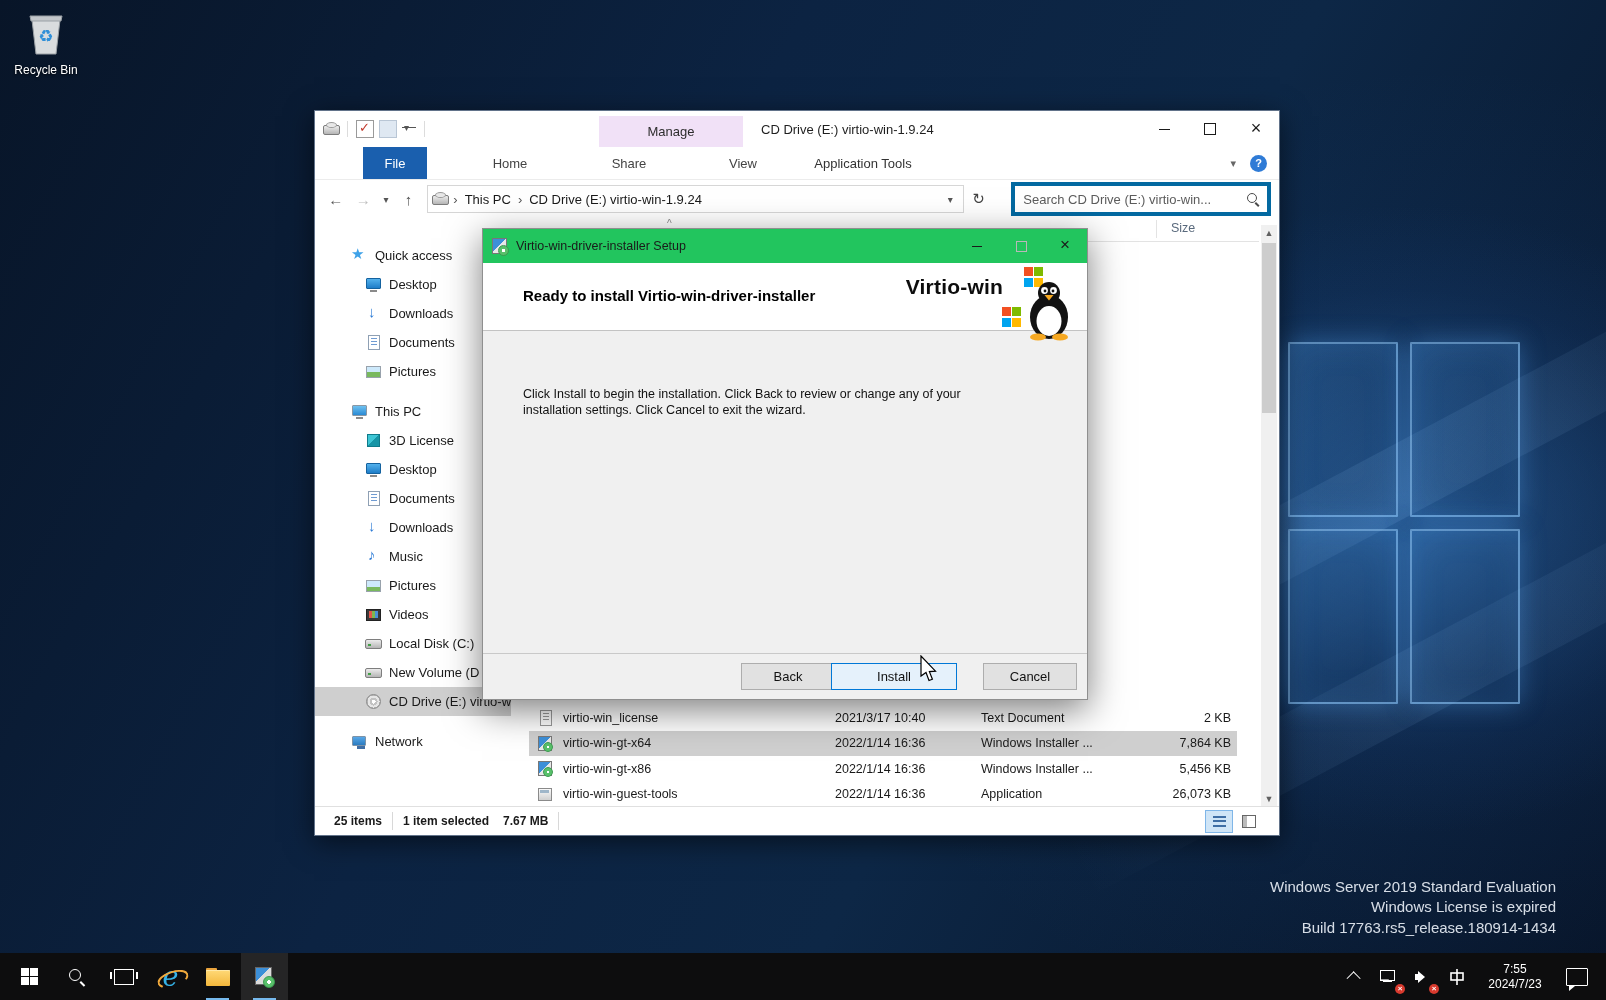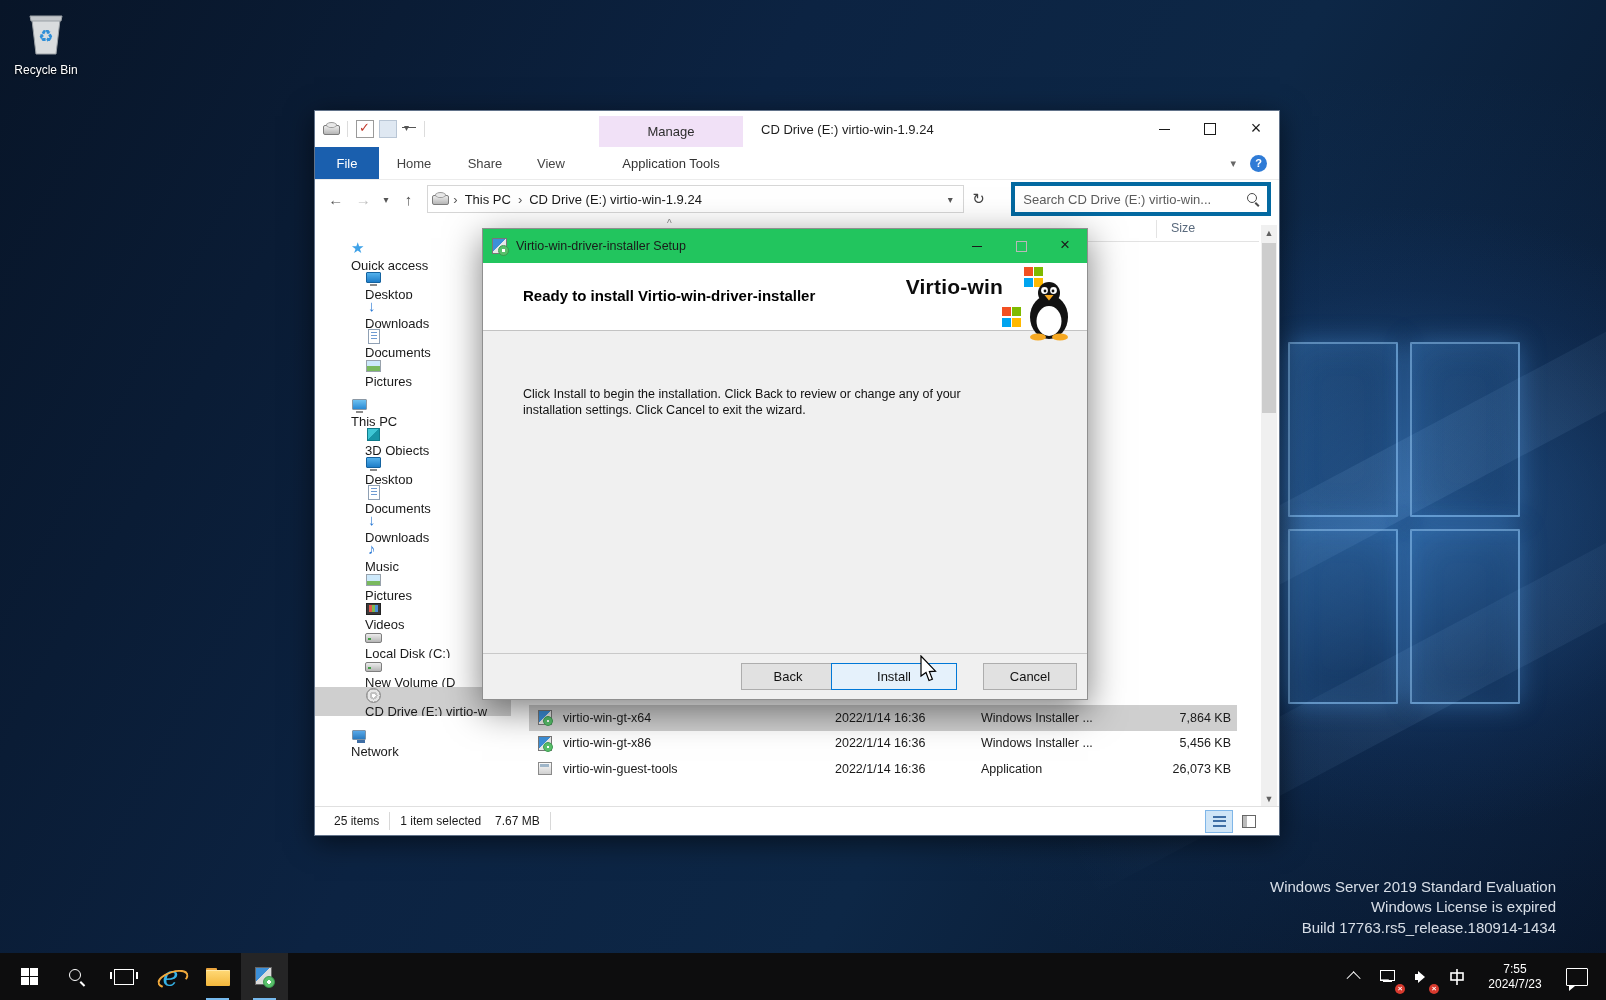--- a/index.html
+++ b/index.html
@@ -41,21 +41,21 @@
   .q-caret::before{content:"▾";position:absolute;left:2px;top:-6px;font-size:10px;color:#555;}
   .wtitle{position:absolute;left:446px;top:0;height:36px;display:flex;align-items:center;font-size:13px;color:#1f1f1f;}
   .wbtns{position:absolute;right:0;top:0;height:36px;display:flex;}
   .wbtn{width:46px;height:100%;display:flex;align-items:center;justify-content:center;color:#1a1a1a;}
   .w-min::before{content:"";width:11px;height:1px;background:#1a1a1a;}
   .w-max::before{content:"";width:10px;height:10px;border:1px solid #1a1a1a;}
   .w-close::before{content:"×";font-size:18px;line-height:1;margin-top:-2px;}
   .manage-chip{position:absolute;left:284px;top:5px;width:144px;height:31px;background:#f1e1f7;
     display:flex;align-items:center;justify-content:center;font-size:13px;color:#2d2d2d;z-index:2;}
   .tabrow{position:relative;height:32px;display:flex;border-bottom:1px solid #ececec;background:#fff;}
-  .tab{height:100%;display:flex;align-items:center;justify-content:center;color:#444;}
+  .tab{height:100%;display:flex;align-items:center;justify-content:center;color:#444;margin-left:48px;}
   .tab-file{width:64px;background:#1a5fae;color:#fff;}
   .tab-home{width:70px;} .tab-share{width:72px;} .tab-view{width:60px;}
   .tab-application-tools{margin-left:18px;width:144px;color:#333;}
   .ribbon-right{position:absolute;right:12px;top:0;height:100%;display:flex;align-items:center;gap:14px;}
   .collapse-chev{color:#666;font-size:11px;}
   .helpbtn{width:17px;height:17px;border-radius:50%;background:#2f7bd6;color:#fff;font-size:11px;font-weight:bold;
     display:flex;align-items:center;justify-content:center;}
   .addrbar{position:relative;height:38px;display:flex;align-items:center;padding:0 8px;background:#fff;gap:2px;
     border-bottom:1px solid #ededed;}
   .nav{width:26px;height:26px;display:flex;align-items:center;justify-content:center;font-size:15px;color:#555;}
@@ -71,21 +71,21 @@
   .searchbox{display:flex;align-items:center;height:26px;width:244px;border:4px solid #0369a1;margin-left:18px;
     padding:0 6px;}
   .searchbox input{flex:1;border:0;outline:0;font:13px "Liberation Sans",sans-serif;color:#1a1a1a;min-width:0;}
   .searchbox input::placeholder{color:#5c5c5c;opacity:1;}
   .mag{position:relative;width:15px;height:15px;flex:0 0 15px;}
   .mag::before{content:"";position:absolute;left:1px;top:1px;width:8px;height:8px;border:1.6px solid #4a4a4a;border-radius:50%;}
   .mag::after{content:"";position:absolute;left:10px;top:10px;width:5px;height:1.8px;background:#4a4a4a;transform:rotate(45deg);transform-origin:0 0;}
   .main{position:absolute;left:0;top:106px;right:0;bottom:28px;display:flex;background:#fff;}
   
   .side{width:196px;flex:0 0 196px;padding-top:24px;overflow:hidden;}
-  .side-item{display:flex;height:29px;cursor:default;white-space:nowrap;overflow:hidden;flex-direction:column;}
+  .side-item{display:flex;align-items:center;height:29px;cursor:default;white-space:nowrap;overflow:hidden;}
   .side-item.gap{margin-top:11px;}
   .side-item.ind0{padding-left:36px;}
   .side-item.ind1{padding-left:50px;}
   .side-item.sel{background:#cfcfcf;}
   .slabel{overflow:hidden;white-space:nowrap;}
   .sicon{position:relative;width:17px;height:17px;flex:0 0 17px;margin-right:7px;}
   .ic-star::before{content:"★";position:absolute;left:0;top:-2px;color:#3fa2e8;font-size:15px;line-height:17px;}
   .ic-desktop::before,.ic-computer::before{content:"";position:absolute;left:1px;top:2px;width:13px;height:9px;
     background:linear-gradient(180deg,#53b1ec,#1e7dc8);border:1px solid #14629f;border-radius:1px;}
   .ic-desktop::after,.ic-computer::after{content:"";position:absolute;left:5px;bottom:1px;width:7px;height:2px;background:#8a8a8a;}
@@ -134,21 +134,21 @@
   .fdate{width:146px;}
   .ftype{width:176px;}
   .fsize{width:74px;text-align:right;}
   
   .vscroll{position:absolute;right:2px;top:8px;bottom:0;width:16px;background:#f0f0f0;}
   .varrow{position:absolute;left:0;width:16px;height:16px;color:#606060;font-size:9px;display:flex;align-items:center;justify-content:center;}
   .varrow.up{top:0;} .varrow.down{bottom:0;}
   .vthumb{position:absolute;left:1px;top:18px;width:14px;height:170px;background:#cdcdcd;}
   
   .statusbar{position:absolute;left:0;right:0;bottom:0;height:28px;background:#fff;border-top:1px solid #e0e0e0;
-    display:flex;align-items:center;font-size:12px;color:#1a1a1a;padding-left:19px;}
+    display:flex;align-items:center;font-size:12px;color:#1a1a1a;padding-left:19px;font-weight:bold;}
   .ssep{width:1px;height:18px;background:#d8d8d8;margin:0 10px;}
   .sgap{width:14px;}
   .viewbtns{position:absolute;right:16px;top:3px;display:flex;gap:2px;}
   .vbtn{width:26px;height:21px;display:flex;align-items:center;justify-content:center;border:1px solid transparent;}
   .vbtn.active{background:#cfe5f7;border-color:#7fb6e8;}
   .vb-details::before{content:"";width:13px;height:11px;
     background:repeating-linear-gradient(180deg,#3e6ea5 0 2px,transparent 2px 4.5px);}
   .vb-large::before{content:"";width:12px;height:11px;border:1px solid #666;
     background:linear-gradient(90deg,#bbb 0 4px,transparent 4px);}
   
@@ -328,21 +328,21 @@
           <div class="side-item ind1">
             <span class="sicon ic-picture"></span>
             <span class="slabel">Pictures</span>
           </div>
           <div class="side-item ind0 gap">
             <span class="sicon ic-computer"></span>
             <span class="slabel">This PC</span>
           </div>
           <div class="side-item ind1">
             <span class="sicon ic-cube"></span>
-            <span class="slabel">3D Objects</span>
+            <span class="slabel">3D License</span>
           </div>
           <div class="side-item ind1">
             <span class="sicon ic-desktop"></span>
             <span class="slabel">Desktop</span>
           </div>
           <div class="side-item ind1">
             <span class="sicon ic-document"></span>
             <span class="slabel">Documents</span>
           </div>
           <div class="side-item ind1">
@@ -378,20 +378,27 @@
             <span class="slabel">Network</span>
           </div>
         </div>
       <div class="filearea">
         <div class="colhead">
           <span class="sortind">^</span>
           <span class="col-sep"></span>
           <span class="col-size">Size</span>
         </div>
         <div class="rows" id="rows">
+            <div class="frow">
+              <span class="ficon f-text"></span>
+              <span class="fname">virtio-win_license</span>
+              <span class="fdate">2021/3/17 10:40</span>
+              <span class="ftype">Text Document</span>
+              <span class="fsize">2 KB</span>
+            </div>
             <div class="frow sel">
               <span class="ficon f-msi"></span>
               <span class="fname">virtio-win-gt-x64</span>
               <span class="fdate">2022/1/14 16:36</span>
               <span class="ftype">Windows Installer ...</span>
               <span class="fsize">7,864 KB</span>
             </div>
             <div class="frow">
               <span class="ficon f-msi"></span>
               <span class="fname">virtio-win-gt-x86</span>

